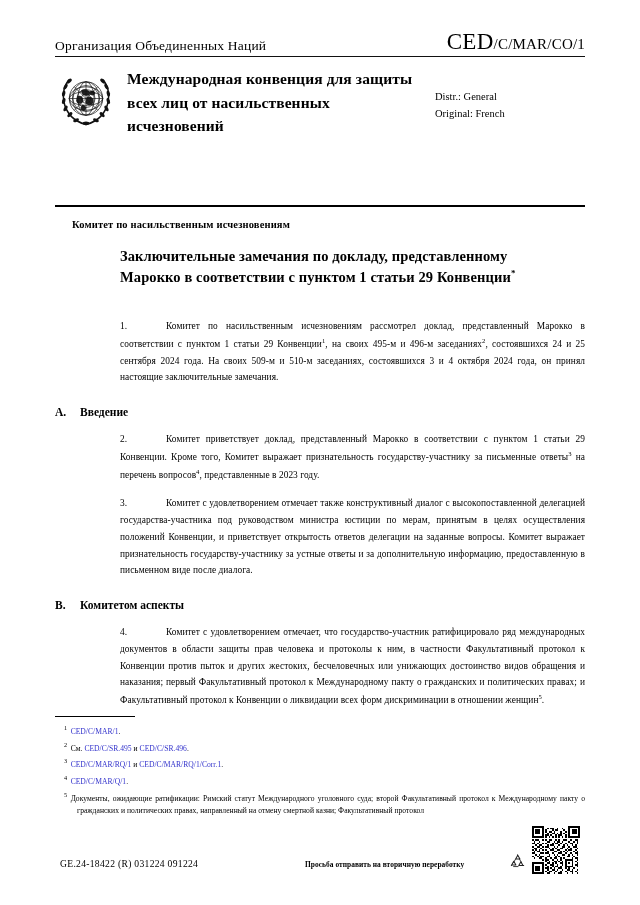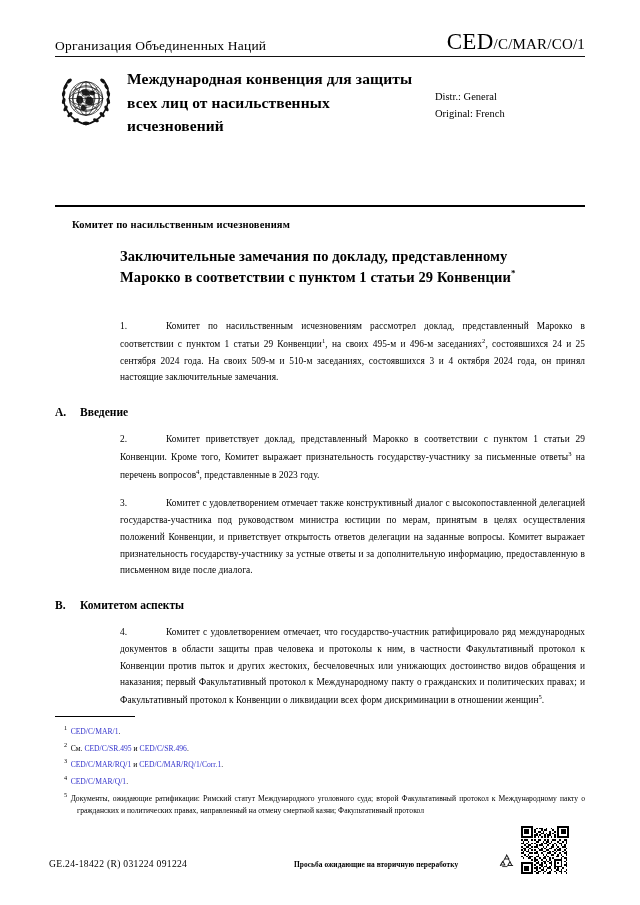--- a/index.html
+++ b/index.html
@@ -197,21 +197,21 @@
     margin-right: 3.5px;
   }
   a.lnk {
     color: #3333cc;
     text-decoration: none;
   }
 
   
   .footer {
     position: absolute;
-    left: 49px;
+    left: 60px;
     top: 858px;
     width: 530px;
     height: 20px;
   }
   .ge-number {
     position: absolute;
     left: 0;
     top: 0;
     font-size: 9.6px;
     letter-spacing: .3px;
@@ -359,21 +359,21 @@
         <p class="fn"><span class="mk">2</span><span>См. </span><a class="lnk" href="#">CED/C/SR.495</a><span> и </span><a class="lnk" href="#">CED/C/SR.496</a><span>.</span></p>
         <p class="fn"><span class="mk">3</span><a class="lnk" href="#">CED/C/MAR/RQ/1</a><span> и </span><a class="lnk" href="#">CED/C/MAR/RQ/1/Corr.1</a><span>.</span></p>
         <p class="fn"><span class="mk">4</span><a class="lnk" href="#">CED/C/MAR/Q/1</a><span>.</span></p>
         <p class="fn"><span class="mk">5</span><span>Документы, ожидающие ратификации: Римский статут Международного уголовного суда; второй Факультативный протокол к Международному пакту о гражданских и политических правах, направленный на отмену смертной казни; Факультативный протокол</span></p>
       </div>
   </div>
 
   <div class="footer">
     <div class="ge-number">GE.24-18422  (R)  031224  091224</div>
 
-    <div class="recycle-text">Просьба ожидающие на вторичную переработку</div>
+    <div class="recycle-text">Просьба отправить на вторичную переработку</div>
 
     <div class="recycle-icon">
       <svg width="19" height="19" viewBox="0 0 24 24">
         <g fill="none" stroke="#222" stroke-width="1.3" stroke-linejoin="round">
           <path d="M12 3.4 L15.1 8.9 L12.9 8.9 L9.6 8.9 L12 4.6 Z"></path>
           <path d="M4.2 17.1 L7.3 11.6 L8.4 13.5 L10 16.3 L5.3 16.3 Z"></path>
           <path d="M19.8 17.1 L13.6 17.1 L14.7 15.2 L16.3 12.4 L18.7 16.6 Z"></path>
         </g>
         <g fill="none" stroke="#222" stroke-width="1.1">
           <path d="M9.6 8.9 L6.6 14 M14.4 8.9 L17.4 14 M6.6 18.4 L13.2 18.4"></path>

